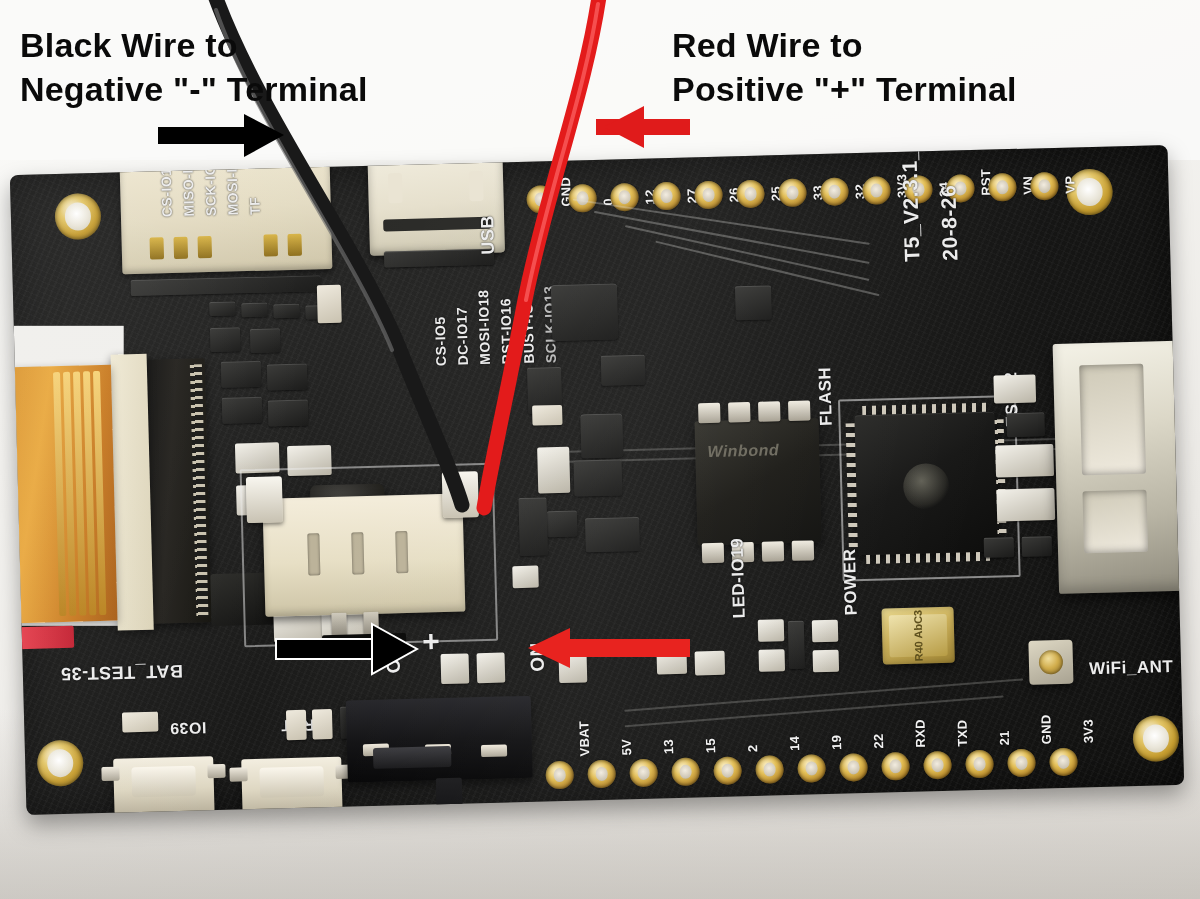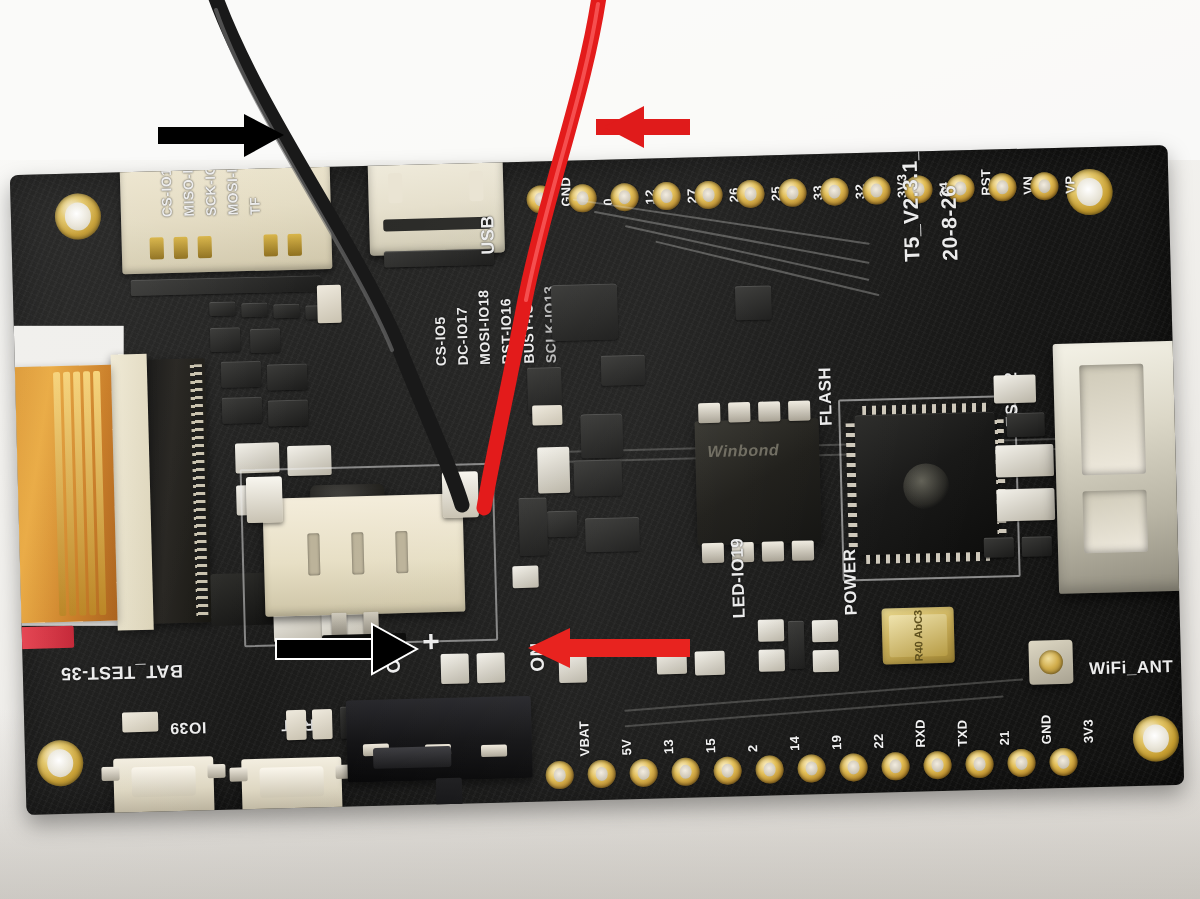--- a/index.html
+++ b/index.html
@@ -630,20 +630,24 @@
 
   <svg class="wire-layer" width="1200" height="899" viewBox="0 0 1200 899">
 
     <path d="M 213 -10 C 255 110, 360 250, 400 350 C 430 425, 452 470, 462 505" stroke="#191919" stroke-width="15" fill="none" stroke-linecap="round"></path>
     <path d="M 216 10 C 252 116, 352 252, 392 350" stroke="#6e6e6e" stroke-width="4" fill="none" stroke-linecap="round" opacity=".65"></path>
 
     <path d="M 600 -10 C 586 90, 548 185, 525 300 C 508 390, 492 460, 484 508" stroke="#e31b1b" stroke-width="15" fill="none" stroke-linecap="round"></path>
     <path d="M 598 4 C 584 96, 548 190, 526 300" stroke="#ff6b6b" stroke-width="4" fill="none" stroke-linecap="round" opacity=".65"></path>
   </svg>
 
+  <div class="anno-text" style="left:20px; top:24px;">Black Wire to
+Negative "-" Terminal</div>
+  <div class="anno-text" style="left:672px; top:24px;">Red Wire to
+Positive "+" Terminal</div>
 
   <svg class="arrow-layer" width="1200" height="899" viewBox="0 0 1200 899">
 
     <g>
       <rect x="158" y="127" width="94" height="17" fill="#000000"></rect>
       <polygon points="244,114 284,135 244,157" fill="#000000"></polygon>
     </g>
 
     <g>
       <rect x="596" y="119" width="94" height="16" fill="#e01b1b"></rect>

